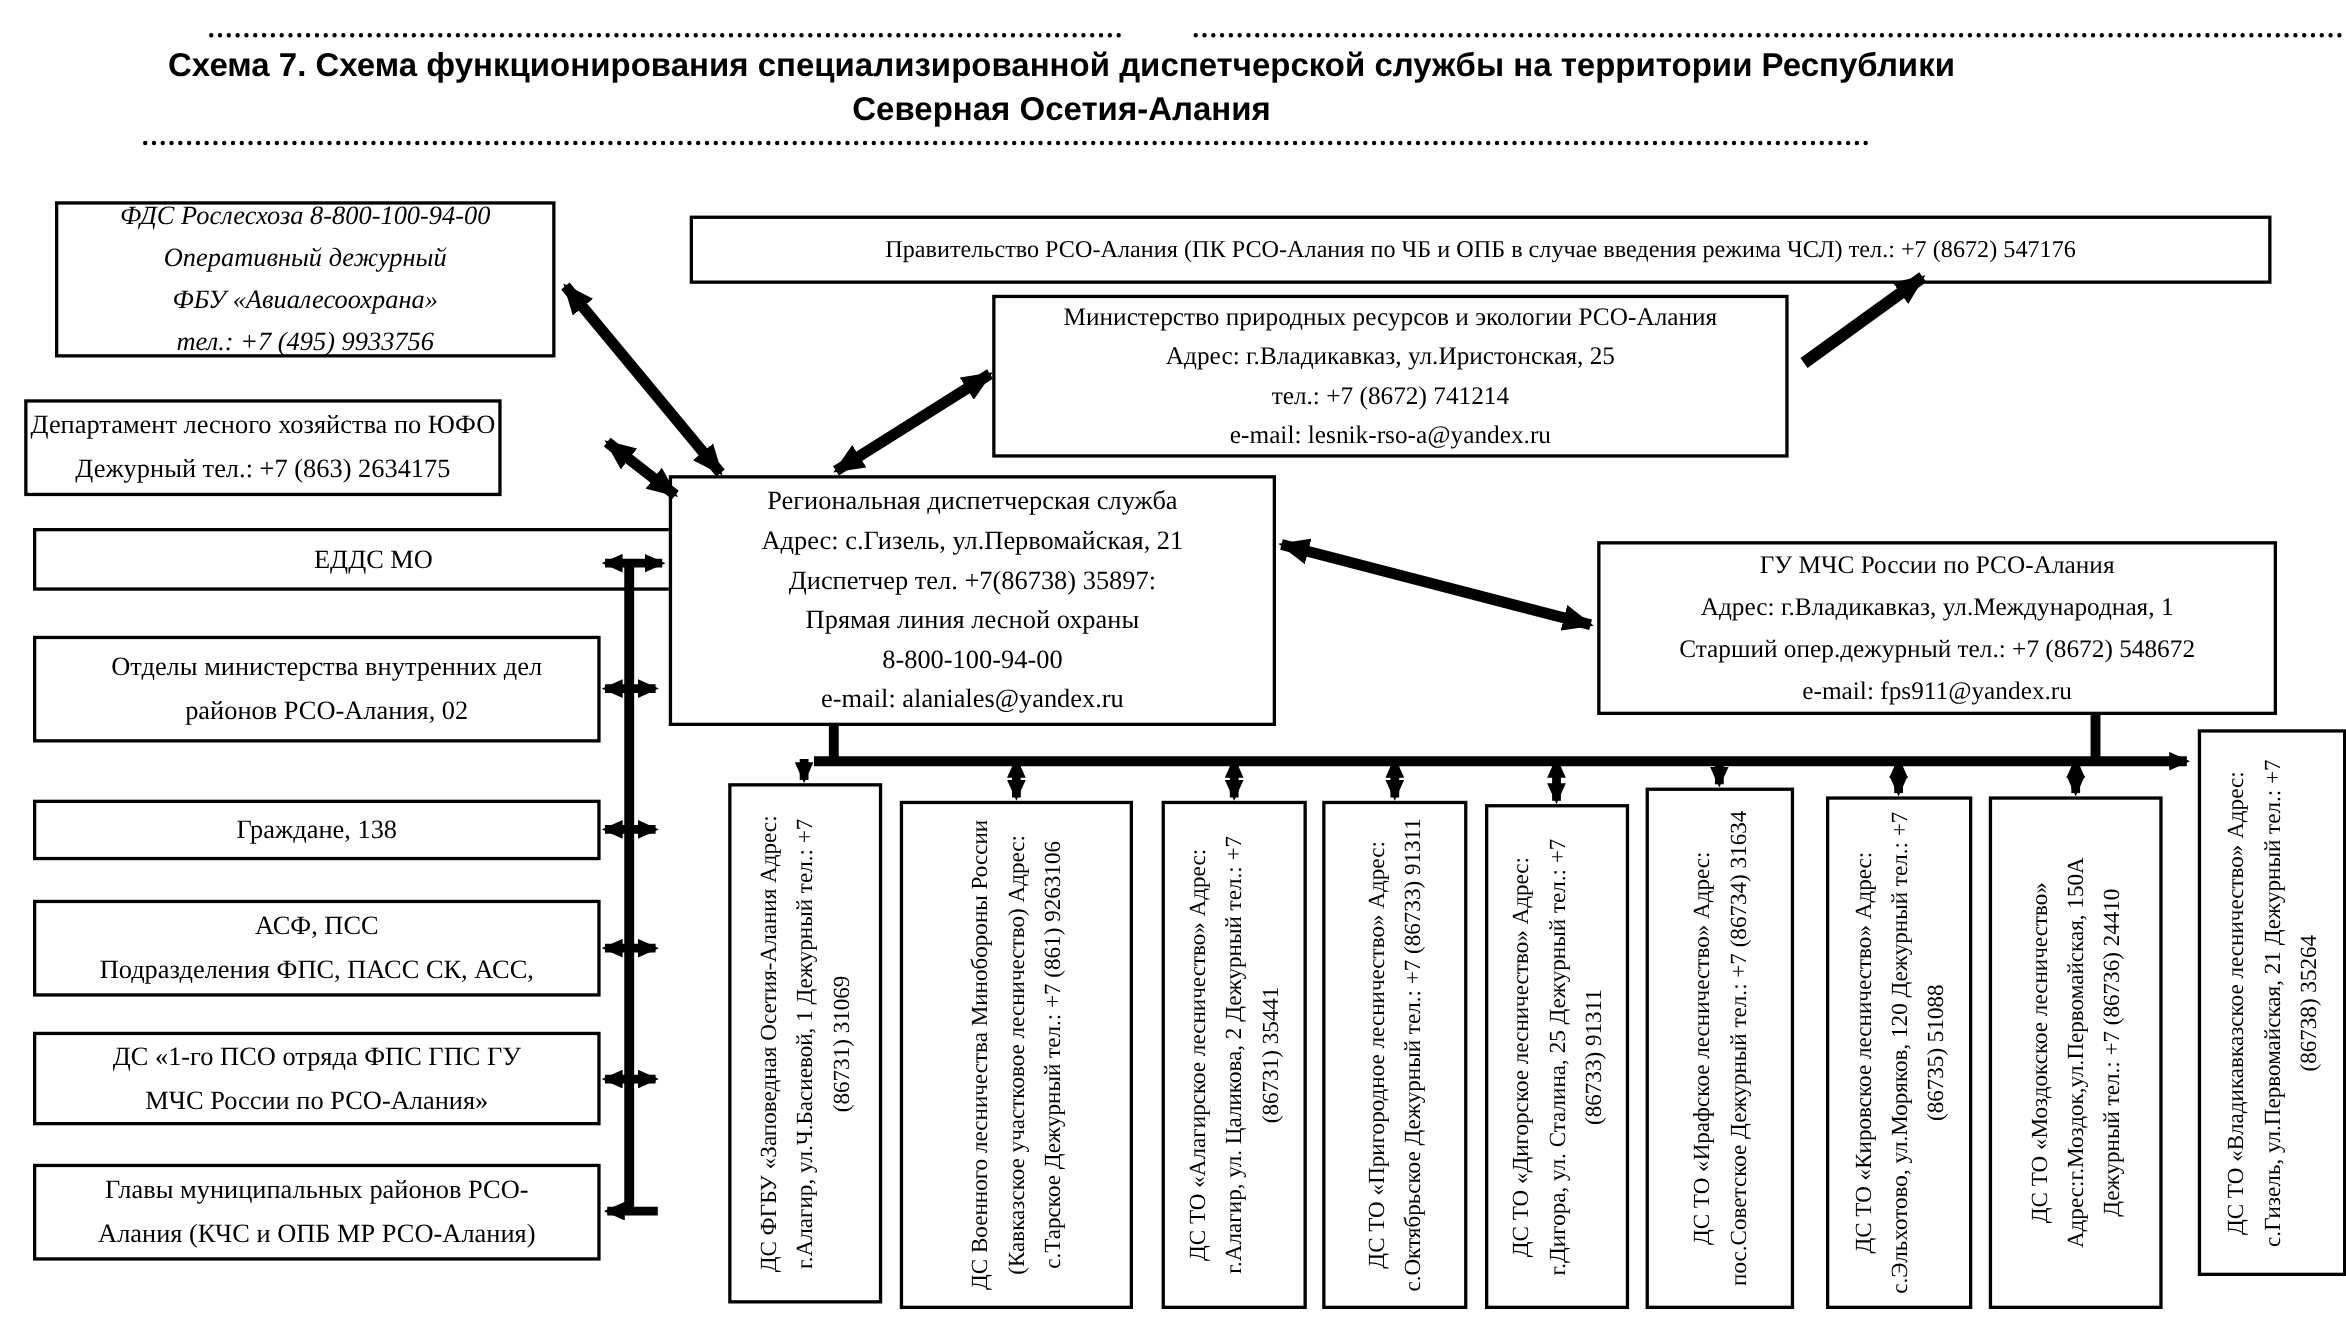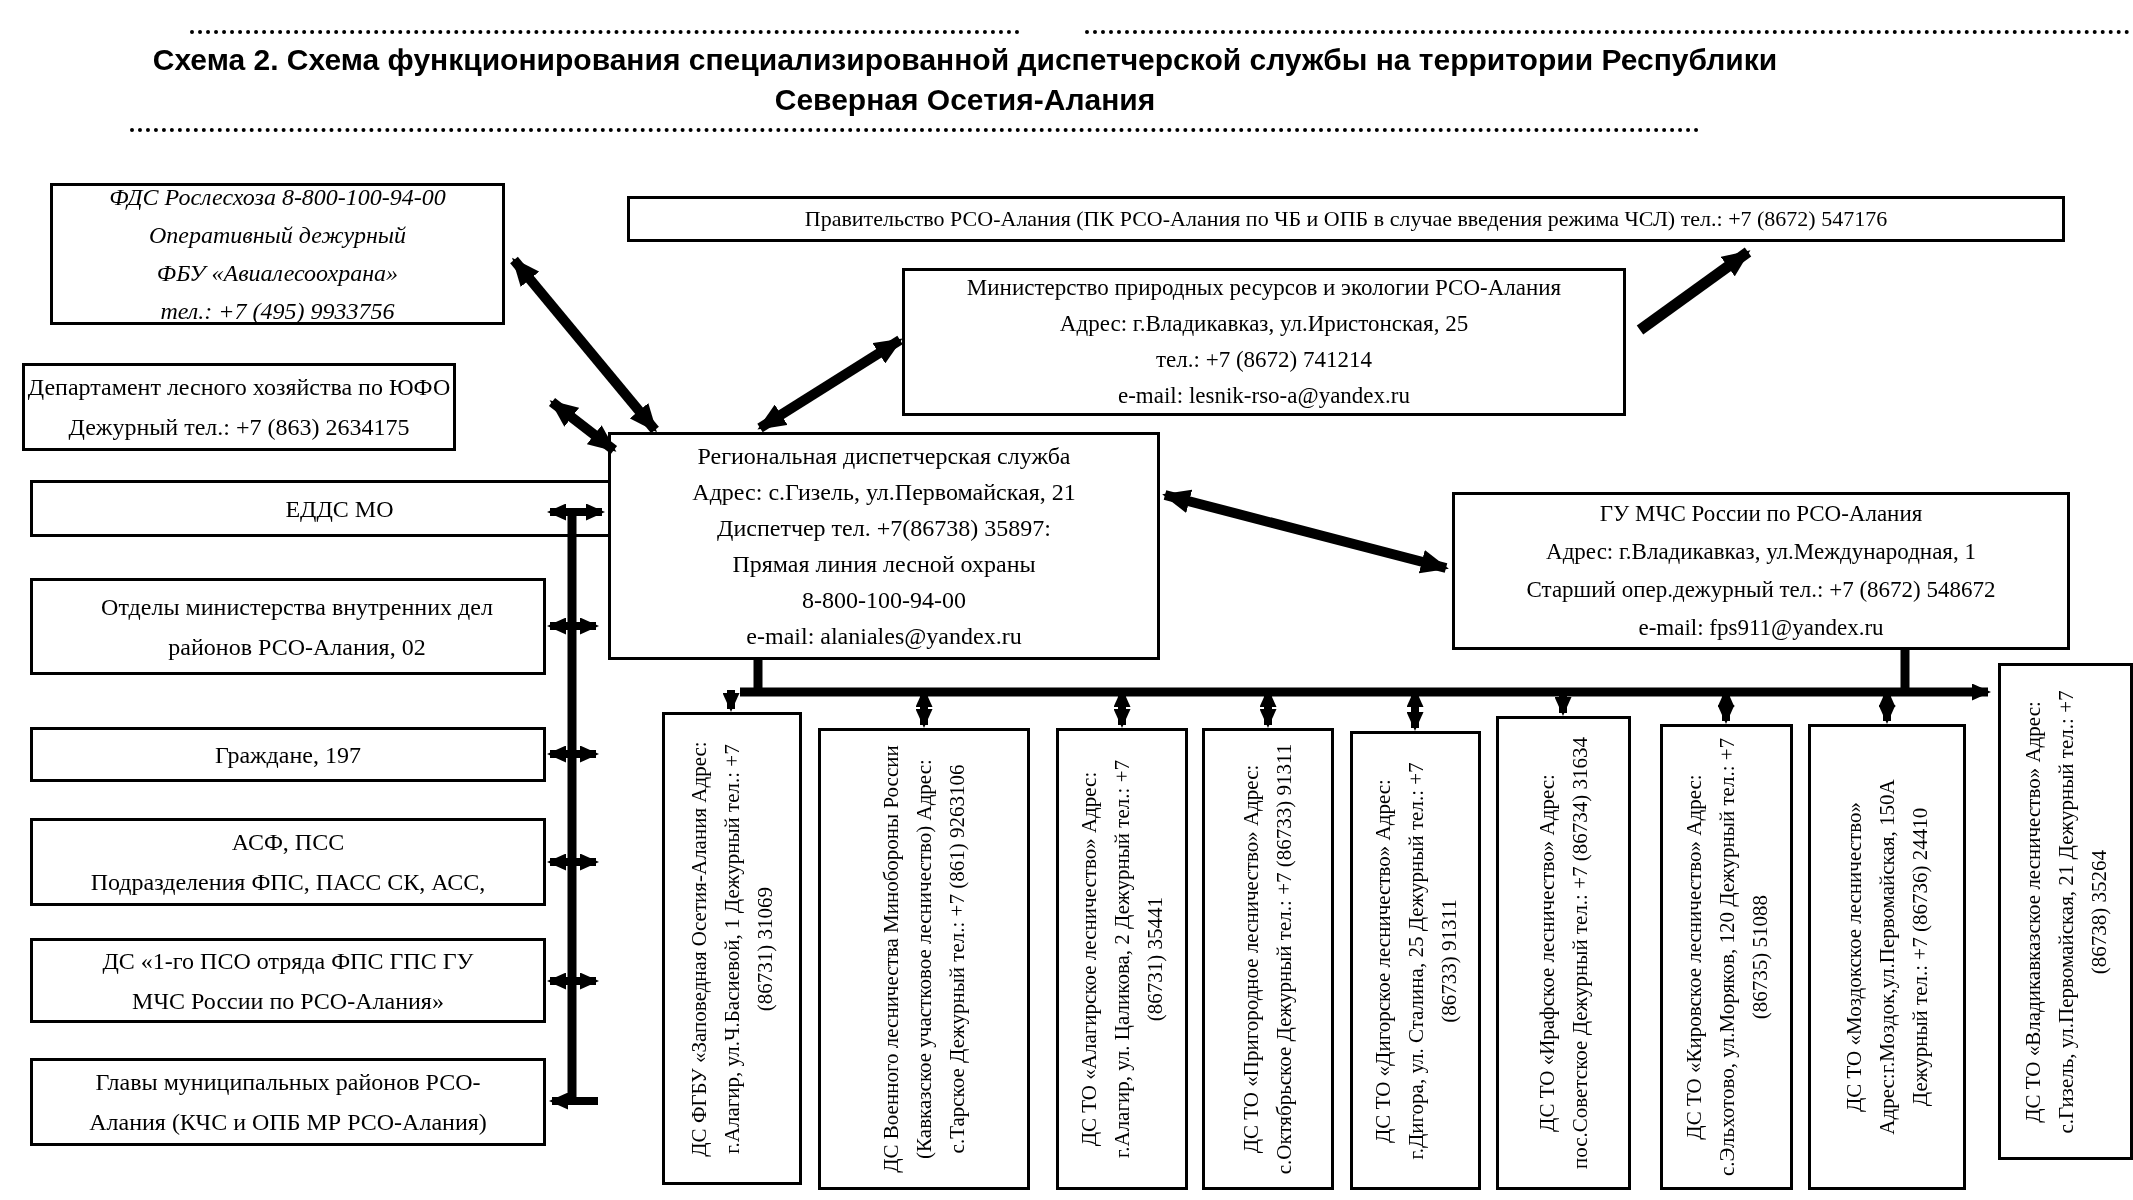--- a/index.html
+++ b/index.html
@@ -20,21 +20,21 @@
 </head>
 <body>
 
 <div class="canvas">
 
   <div class="dotline" style="left:190px;top:30px;width:830px;"></div>
   <div class="dotline" style="left:1085px;top:30px;width:1045px;"></div>
   <div class="dotline" style="left:130px;top:128px;width:1570px;"></div>
 
   <div class="title">
-    <span class="ln">Схема 2. Схема функционирования специализированной диспетчерской службы на территории Республики</span>
+    <span class="ln">Схема 7. Схема функционирования специализированной диспетчерской службы на территории Республики</span>
     <span class="ln">Северная Осетия-Алания</span>
   </div>
 
   <div class="box" style="left:50px;top:183px;width:455px;height:142px;font-size:24px;line-height:38px;font-style:italic;">
     <span class="ln">ФДС Рослесхоза 8-800-100-94-00</span>
     <span class="ln">Оперативный дежурный</span>
     <span class="ln">ФБУ «Авиалесоохрана»</span>
     <span class="ln">тел.: +7 (495) 9933756</span>
   </div>
 
@@ -46,39 +46,39 @@
   <div class="box" style="left:30px;top:480px;width:619px;height:57px;font-size:24px;line-height:30px;">
     <span class="ln">ЕДДС МО</span>
   </div>
 
   <div class="box" style="left:30px;top:578px;width:516px;height:97px;font-size:24px;line-height:40px;padding-left:18px;">
     <span class="ln">Отделы министерства внутренних дел</span>
     <span class="ln">районов РСО-Алания, 02</span>
   </div>
 
   <div class="box" style="left:30px;top:727px;width:516px;height:55px;font-size:24px;line-height:30px;">
-    <span class="ln">Граждане, 197</span>
+    <span class="ln">Граждане, 138</span>
   </div>
 
   <div class="box" style="left:30px;top:818px;width:516px;height:88px;font-size:24px;line-height:40px;">
     <span class="ln">АСФ, ПСС</span>
     <span class="ln">Подразделения ФПС, ПАСС СК, АСС,</span>
   </div>
 
   <div class="box" style="left:30px;top:938px;width:516px;height:85px;font-size:24px;line-height:40px;">
     <span class="ln">ДС «1-го ПСО отряда ФПС ГПС ГУ</span>
     <span class="ln">МЧС России по РСО-Алания»</span>
   </div>
 
   <div class="box" style="left:30px;top:1058px;width:516px;height:88px;font-size:24px;line-height:40px;">
     <span class="ln">Главы муниципальных районов РСО-</span>
     <span class="ln">Алания (КЧС и ОПБ МР РСО-Алания)</span>
   </div>
 
-  <div class="box" style="left:627px;top:196px;width:1438px;height:46px;font-size:22px;line-height:26px;">
+  <div class="box" style="left:627px;top:196px;width:1438px;height:62px;font-size:22px;line-height:26px;">
     <span class="ln">Правительство РСО-Алания  (ПК РСО-Алания по ЧБ и ОПБ в случае введения режима ЧСЛ) тел.: +7 (8672) 547176</span>
   </div>
 
   <div class="box" style="left:902px;top:268px;width:724px;height:148px;font-size:23px;line-height:36px;align-items:flex-end;">
     <span class="ln">Министерство природных ресурсов и экологии РСО-Алания</span>
     <span class="ln">Адрес: г.Владикавказ, ул.Иристонская, 25</span>
     <span class="ln">тел.: +7 (8672) 741214</span>
     <span class="ln">e-mail: lesnik-rso-a@yandex.ru</span>
   </div>
 

